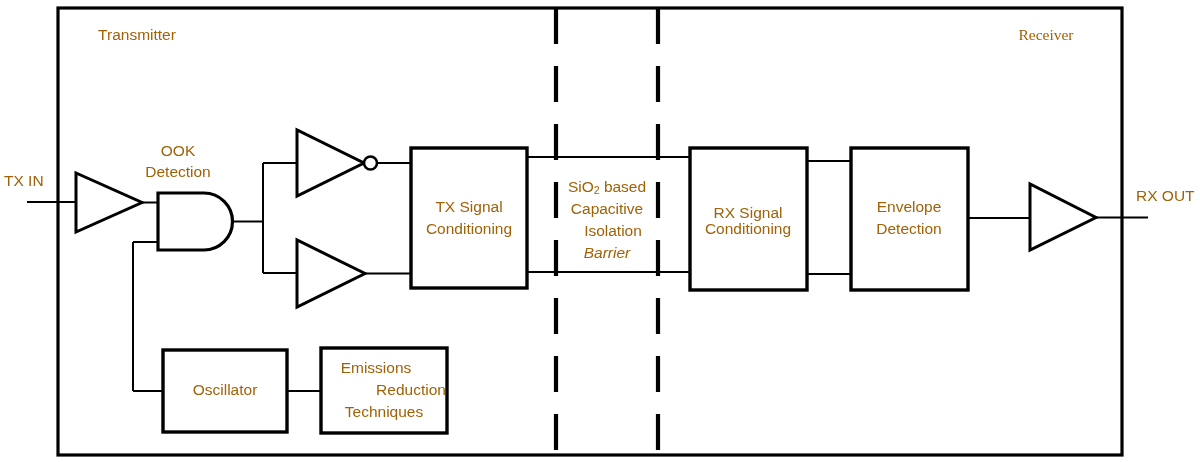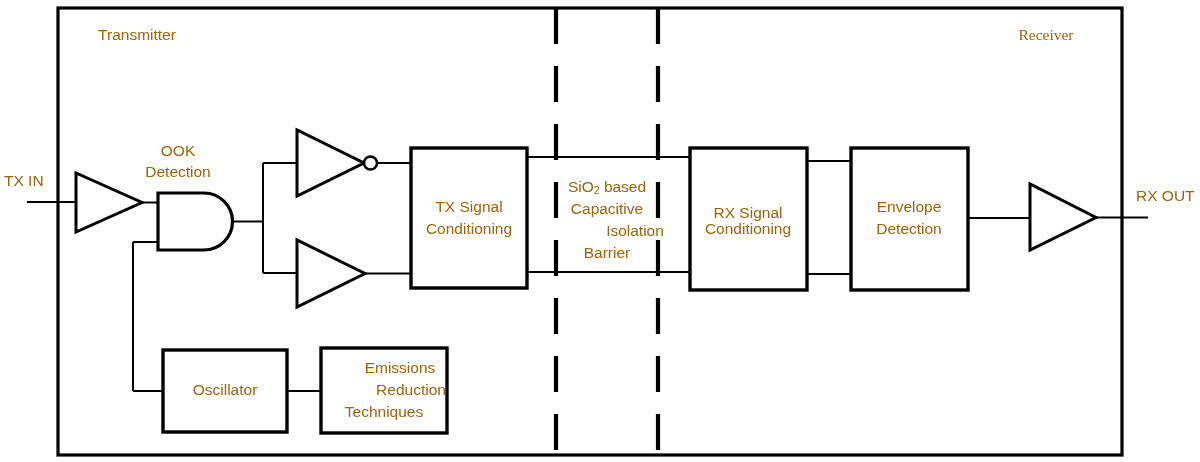--- a/index.html
+++ b/index.html
@@ -79,28 +79,28 @@
   <div class="lbl" style="left:1136px;top:187px;">RX OUT</div>
 
   <div class="lbl ctr" style="left:178px;top:142px;text-align:center;">OOK</div>
   <div class="lbl ctr" style="left:178px;top:163px;">Detection</div>
 
   <div class="lbl ctr" style="left:469px;top:198px;">TX Signal</div>
   <div class="lbl ctr" style="left:469px;top:220px;">Conditioning</div>
 
   <div class="lbl ctr" style="left:607px;top:178px;"><span>SiO</span><sub>2</sub><span> based</span></div>
   <div class="lbl ctr" style="left:607px;top:200px;">Capacitive</div>
-  <div class="lbl ctr" style="left:635px;top:222px;">Isolation</div>
-  <div class="lbl ctr" style="left:607px;top:244px;">Barrier</div>
+  <div class="lbl ctr" style="left:613px;top:222px;">Isolation</div>
+  <div class="lbl ctr" style="left:607px;top:244px;font-style:italic;">Barrier</div>
 
   <div class="lbl ctr" style="left:748px;top:198px;margin-top:6px;">RX Signal</div>
   <div class="lbl ctr" style="left:748px;top:220px;">Conditioning</div>
 
   <div class="lbl ctr" style="left:909px;top:198px;">Envelope</div>
   <div class="lbl ctr" style="left:909px;top:220px;">Detection</div>
 
   <div class="lbl ctr" style="left:225px;top:381px;">Oscillator</div>
 
-  <div class="lbl ctr" style="left:400px;top:359px;text-align:right;">Emissions</div>
+  <div class="lbl ctr" style="left:376px;top:359px;text-align:right;">Emissions</div>
   <div class="lbl ctr" style="left:384px;top:381px;margin-left:27px;">Reduction</div>
   <div class="lbl ctr" style="left:384px;top:403px;">Techniques</div>
 
 </div>
 
 </body></html>

